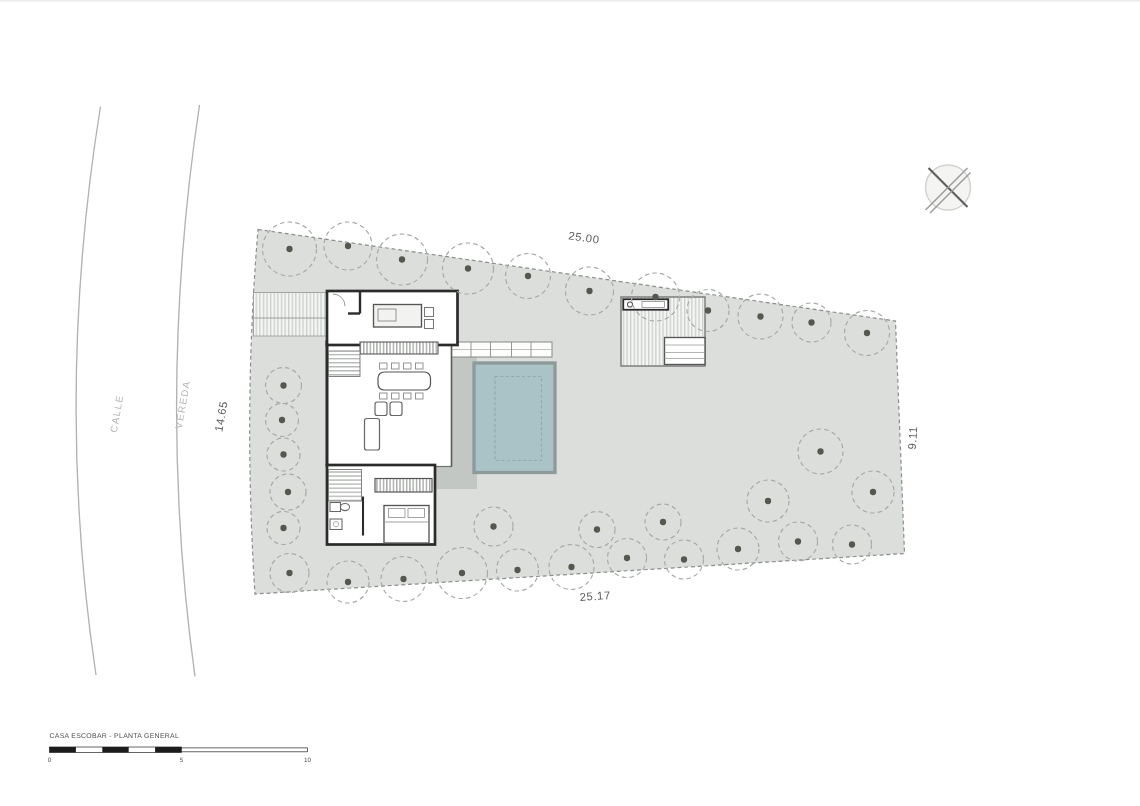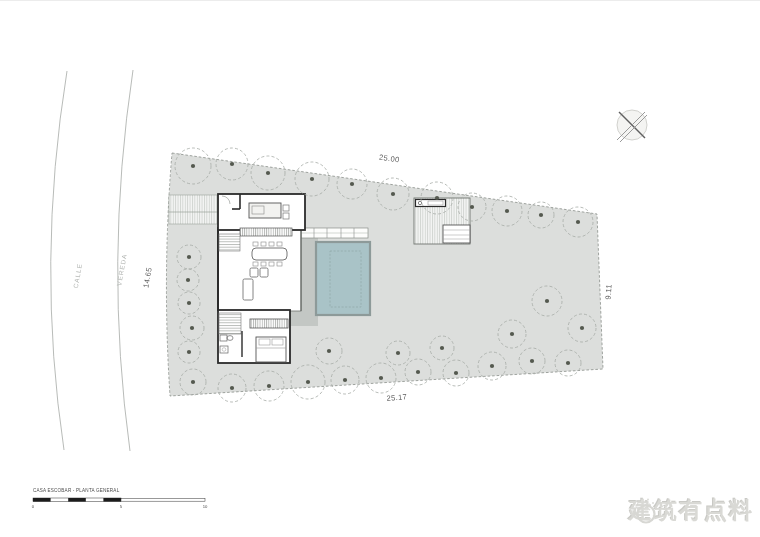--- a/index.html
+++ b/index.html
@@ -291,24 +291,13 @@
         <rect x="68.2" y="497" width="17.6" height="3.6" fill="#1c1c1c"></rect>
         <rect x="103.4" y="497" width="17.6" height="3.6" fill="#1c1c1c"></rect>
         <rect x="121" y="497.6" width="84" height="2.6" fill="#ffffff" stroke="#333" stroke-width="0.5"></rect>
         <text class="tick-label" x="33" y="507" font-size="4.2" text-anchor="middle">0</text>
         <text class="tick-label" x="121" y="507" font-size="4.2" text-anchor="middle">5</text>
         <text class="tick-label" x="205" y="507" font-size="4.2" text-anchor="middle">10</text>
       </g>
     </g>
   </svg>
 
-  <div class="watermark">
-    <svg width="32" height="32" viewBox="0 0 32 32">
-      <circle cx="17" cy="19" r="8.5" fill="none" stroke="#d7d7d3" stroke-width="2.2"></circle>
-      <path d="M4,16 L10,18 L5,21 Z" fill="#d7d7d3"></path>
-      <path d="M14,15 q4,-3 7,0" fill="none" stroke="#dcdcd8" stroke-width="1.4"></path>
-      <circle cx="13" cy="6" r="1.3" fill="#dcdcd8"></circle>
-      <circle cx="19" cy="4.5" r="1" fill="#dcdcd8"></circle>
-      <circle cx="24" cy="8" r="1" fill="#dcdcd8"></circle>
-    </svg>
-    <span class="watermark-text">建筑有点料</span>
-  </div>
 </div>
 
 </body></html>

